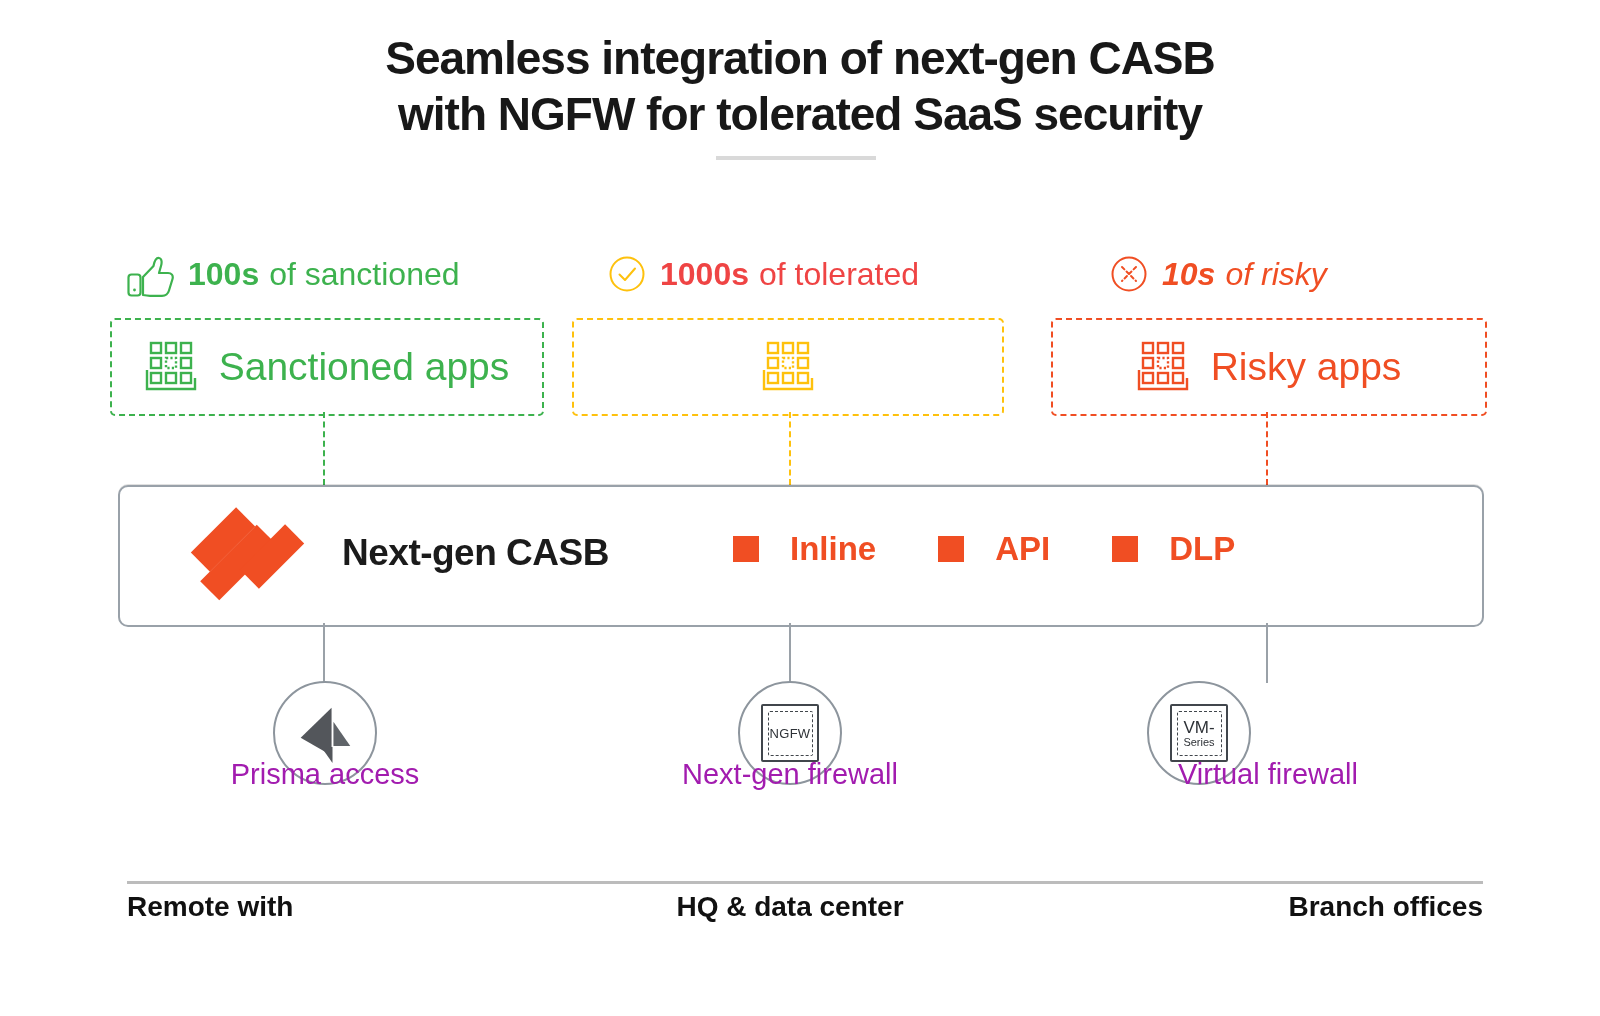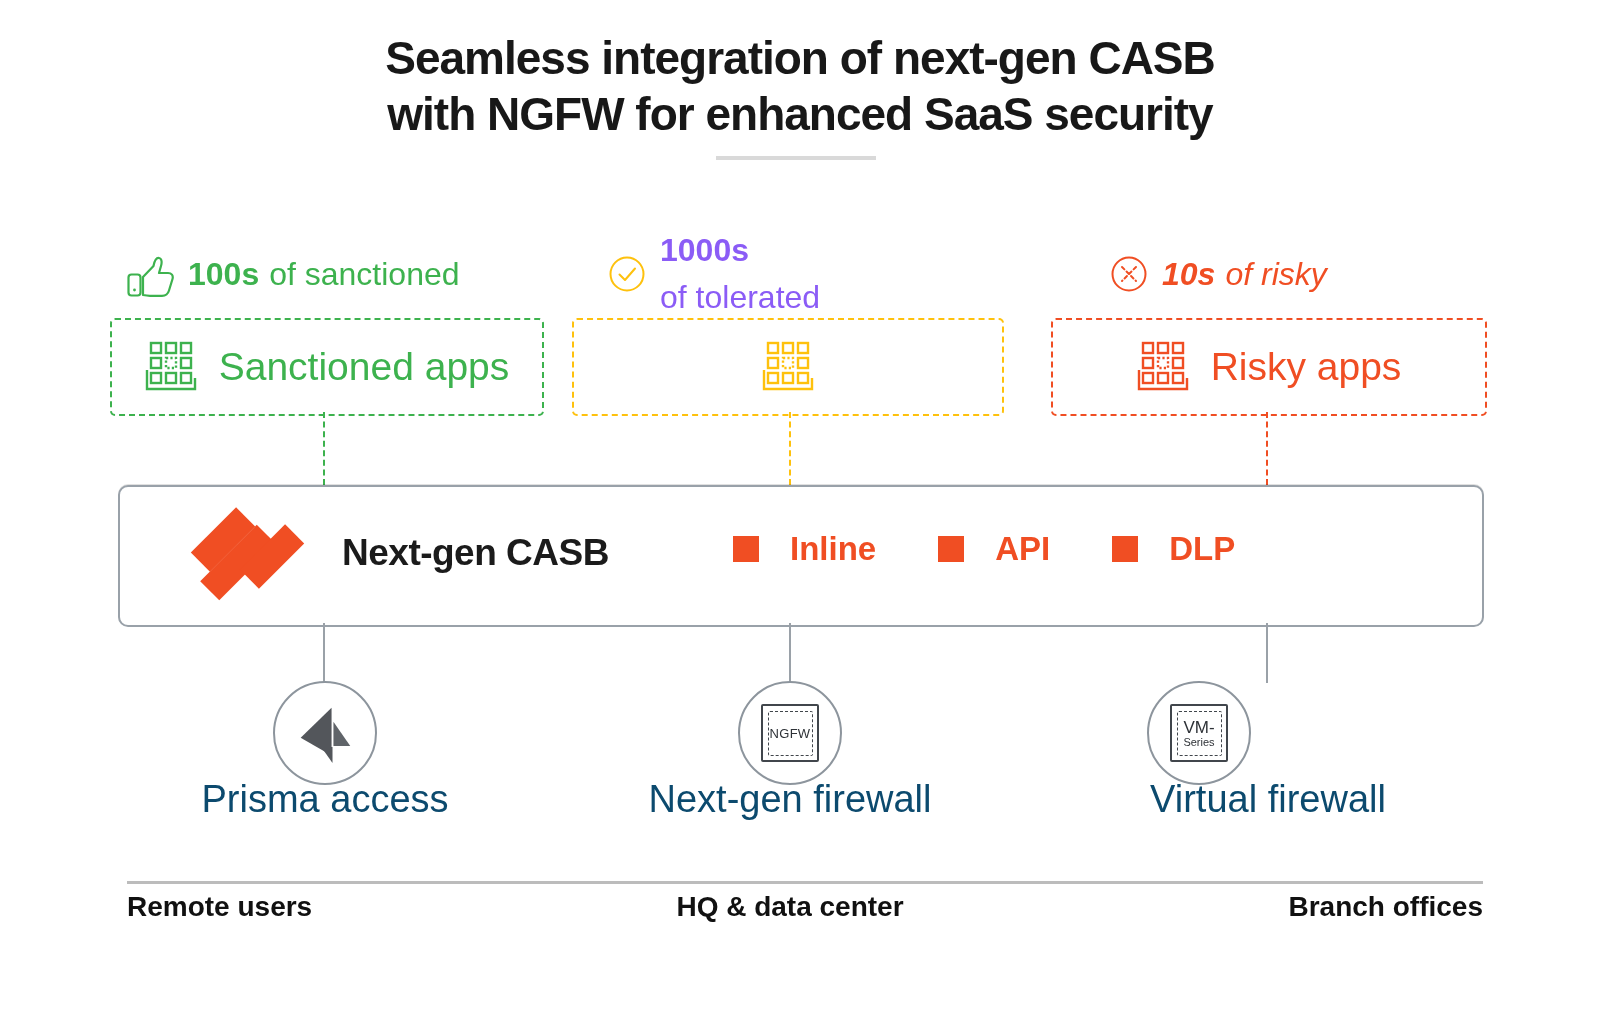--- a/index.html
+++ b/index.html
@@ -20,21 +20,21 @@
   }
 
   
   .cat-header { position:absolute; top:250px; display:flex; align-items:center; gap:14px; height:48px; }
   .cat-header.g { left:126px; }
   .cat-header.y { left:608px; }
   .cat-header.r { left:1110px;font-style:italic; }
   .cat-text { display:flex; align-items:baseline; gap:10px; font-size:32px; }
   .cat-count { font-weight:bold; }
   .c-green  { color:#3DB24E; }
-  .c-yellow { color:#8b5cf6;flex-direction:column; }
+  .c-yellow { color:#ef4444; }
   .c-orange { color:#F04E23; }
 
   
   .app-box {
     position:absolute; top:318px; height:94px; border-radius:5px;
     display:flex; align-items:center; justify-content:center; gap:22px;
     background:#ffffff;
   }
   .app-box.g { left:110px;  width:430px; border:2px dashed #3DB24E; }
   .app-box.y { left:572px;  width:428px; border:2px dashed #FEC10D; }
@@ -86,22 +86,22 @@
   }
   .badge-inner {
     width:45px; height:45px; border:1.6px dashed #41464c; border-radius:2px;
     display:flex; flex-direction:column; align-items:center; justify-content:center;
     color:#2e3237; box-sizing:border-box;
   }
   .badge-text-ngfw { font-size:13px; letter-spacing:0.3px; }
   .badge-text-vm1 { font-size:17px; line-height:1; }
   .badge-text-vm2 { font-size:11px; line-height:1; margin-top:1px; }
   .node-label {
-    position:absolute; top:778px; width:400px; text-align:center;
-    font-size:38px; color:#0c4a6e;
+    position:absolute; top:758px; width:400px; text-align:center;
+    font-size:29px; color:#a21caf;
   }
   .node-label.n1 { left:125px; }
   .node-label.n2 { left:590px; }
   .node-label.n3 { left:1068px; }
 
   
   .footer-line { position:absolute; left:127px; top:881px; width:1356px; height:3px; background:#bcbcbc; }
   .footer-label { position:absolute; top:891px; font-size:28px; font-weight:bold; color:#111; }
   .footer-label.f1 { left:127px; }
   .footer-label.f2 { left:490px; width:600px; text-align:center; }
@@ -109,21 +109,21 @@
 
   svg { display:block; }
 </style>
 </head>
 <body>
 
 <div class="canvas">
 
   <div class="title">
     <div>Seamless integration of next-gen CASB</div>
-    <div>with NGFW for enhanced SaaS security</div>
+    <div>with NGFW for tolerated SaaS security</div>
   </div>
   <div class="title-divider"></div>
 
   <div class="cat-header g">
     <span>
       <svg width="48" height="46" viewBox="0 0 48 46" fill="none" stroke="#3DB24E" stroke-width="2.2" stroke-linejoin="round" stroke-linecap="round">
         <rect x="2.5" y="23.5" width="12" height="21" rx="3"></rect>
         <circle cx="8.5" cy="39" r="1.4" fill="#3DB24E" stroke="none"></circle>
         <path d="M17,44 L17,26 L27.5,15 C28.5,10 30,6.5 33,7 C36,7.5 36,11.5 35,15 L33,22 L42,22 C45.5,22 47.5,24.5 46.5,28 L43,39.5 C42,43 39.5,44.8 36,44.8 L24,44.8 C21,44.8 17,44 17,44 Z"></path>
       </svg>
@@ -269,17 +269,17 @@
         <span class="badge-text-vm2">Series</span>
       </span>
     </span>
   </div>
 
   <div class="node-label n1">Prisma access</div>
   <div class="node-label n2">Next-gen firewall</div>
   <div class="node-label n3">Virtual firewall</div>
 
   <div class="footer-line"></div>
-  <div class="footer-label f1">Remote users</div>
+  <div class="footer-label f1">Remote with</div>
   <div class="footer-label f2">HQ &amp; data center</div>
   <div class="footer-label f3">Branch offices</div>
 
 </div>
 
 </body></html>

